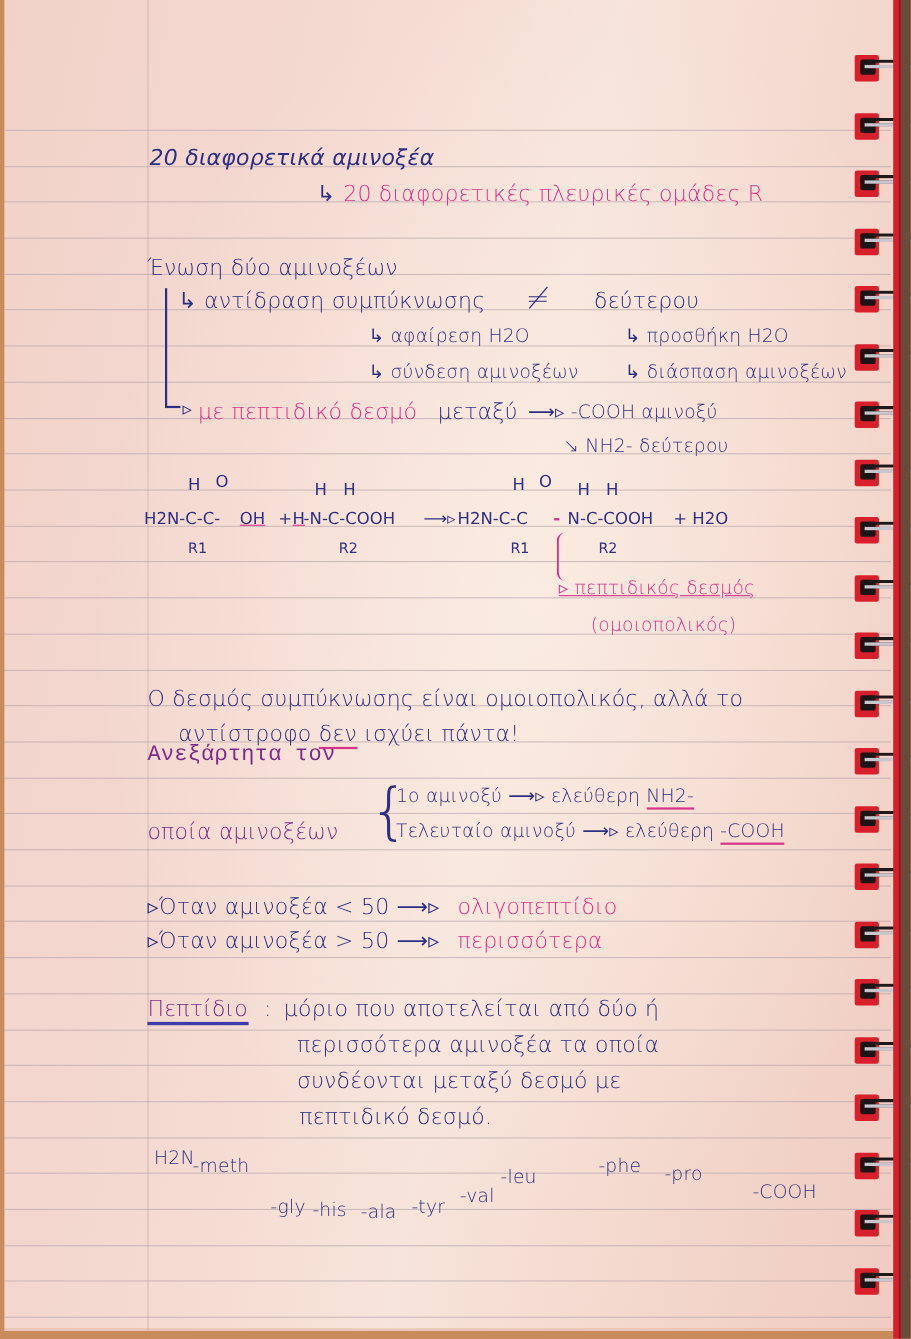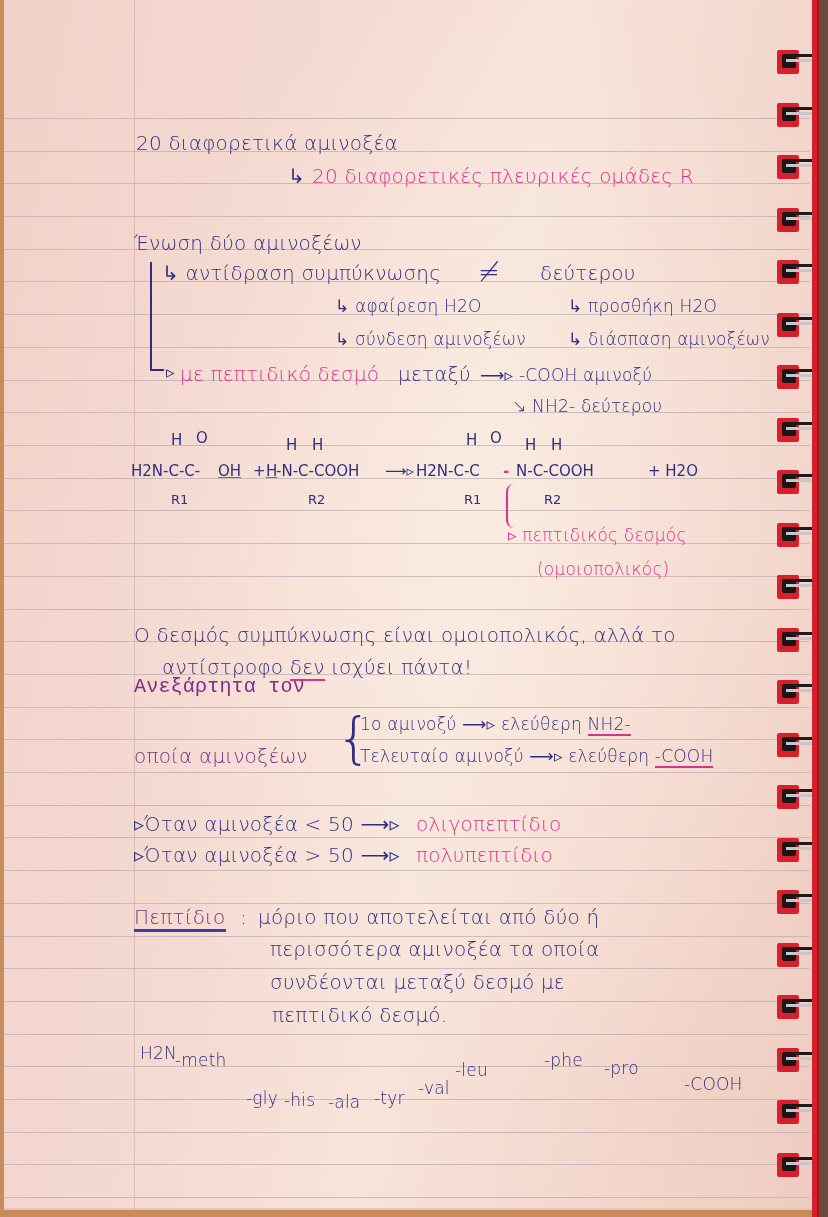--- a/index.html
+++ b/index.html
@@ -235,21 +235,21 @@
     <div class="coil2" style="top: 1109px;"></div>
     <div class="hole" style="top: 1153px;">
       <div class="in"></div>
     </div>
     <div class="coil" style="top: 1157px;"></div>
     <div class="coil2" style="top: 1162px;"></div>
   </div>
 <div class="binding"></div>
 <div class="binding-edge"></div>
 
-<div class="hw blue sz" style="left:136px;top:133px;">20 διαφορετικά αμινοξέα</div>
+<div class="hw blue sz" style="left:136px;top:133px;font-style:italic;">20 διαφορετικά αμινοξέα</div>
 <div class="hw blue sz" style="left:288px;top:166px;">↳</div>
 <div class="hw pink sz" style="left:312px;top:166px;">20 διαφορετικές πλευρικές ομάδες R</div>
 
 <div class="hw blue sz" style="left:134px;top:233px;">Ένωση δύο αμινοξέων</div>
 <div class="vline" style="left:150px;top:262px;height:108px;"></div>
 <div class="hline" style="left:150px;top:369px;width:14px;"></div>
 <div class="hw blue sz" style="left:162px;top:263px;">↳ αντίδραση συμπύκνωσης</div>
 <div class="hw blue" style="left:478px;top:259px;font-size:26px;">≠</div>
 <div class="hw blue sz" style="left:540px;top:263px;">δεύτερου</div>
 <div class="hw blue sm" style="left:335px;top:298px;">↳ αφαίρεση H2O</div>
@@ -279,45 +279,45 @@
 
 <div class="chem" style="left:466px;top:431px;">H</div>
 <div class="chem" style="left:490px;top:429px;">O</div>
 <div class="chem" style="left:525px;top:436px;">H</div>
 <div class="chem" style="left:551px;top:436px;">H</div>
 <div class="chem" style="left:416px;top:462px;">H2N-C-C</div>
 <div class="chem" style="left:503px;top:462px;color:#d6338c;font-weight:bold;">-</div>
 <div class="chem" style="left:516px;top:462px;">N-C-COOH</div>
 <div class="chem" style="left:464px;top:492px;font-size:13px;">R1</div>
 <div class="chem" style="left:544px;top:492px;font-size:13px;">R2</div>
-<div class="chem" style="left:648px;top:462px;">+ H2O</div>
+<div class="chem" style="left:612px;top:462px;">+ H2O</div>
 
 <div class="brace-pink" style="left:506px;top:484px;height:44px;"></div>
-<div class="hw pink sm" style="left:508px;top:527px;">▹ πεπτιδικός δεσμός</div>
+<div class="hw pink sm" style="left:508px;top:527px;text-decoration:underline;">▹ πεπτιδικός δεσμός</div>
 <div class="hw pink sm" style="left:537px;top:561px;">(ομοιοπολικός)</div>
 
 <div class="hw blue sz" style="left:134px;top:625px;">Ο δεσμός συμπύκνωσης είναι ομοιοπολικός, αλλά το</div>
 <div class="hw blue sz" style="left:162px;top:657px;">
   <span>αντίστροφο </span><span class="ul-pink">δεν</span><span> ισχύει πάντα!</span>
 </div>
 
 <div class="hw purple sz" style="left:134px;top:677px;font-family:Liberation Mono, monospace;">Ανεξάρτητα τον</div>
 <div class="hw purple sz" style="left:134px;top:746px;">οποία αμινοξέων</div>
 <div class="bigbrace" style="left:336px;top:710px;">{</div>
 <div class="hw blue sm" style="left:360px;top:716px;">
   <span>1ο αμινοξύ ⟶▹ ελεύθερη </span><span class="ul-pink">NH2-</span>
 </div>
 <div class="hw blue sm" style="left:360px;top:748px;">
   <span>Τελευταίο αμινοξύ ⟶▹ ελεύθερη </span><span class="ul-pink">-COOH</span>
 </div>
 
 <div class="hw blue sz" style="left:134px;top:814px;">▹Όταν αμινοξέα &lt; 50 ⟶▹</div>
 <div class="hw pink sz" style="left:416px;top:814px;">ολιγοπεπτίδιο</div>
 <div class="hw blue sz" style="left:134px;top:845px;">▹Όταν αμινοξέα &gt; 50 ⟶▹</div>
-<div class="hw pink sz" style="left:416px;top:845px;">πολυπεπτίδιο</div>
+<div class="hw pink sz" style="left:416px;top:845px;">περισσότερα</div>
 
 <div class="hw purple sz ul-blue" style="left:134px;top:907px;padding-bottom:2px;">Πεπτίδιο</div>
 <div class="hw blue sz" style="left:240px;top:907px;">:</div>
 <div class="hw blue sz" style="left:258px;top:907px;">μόριο που αποτελείται από δύο ή</div>
 <div class="hw blue sz" style="left:270px;top:939px;">περισσότερα αμινοξέα τα οποία</div>
 <div class="hw blue sz" style="left:270px;top:972px;">συνδέονται μεταξύ δεσμό με</div>
 <div class="hw blue sz" style="left:272px;top:1005px;">πεπτιδικό δεσμό.</div>
 
 <div class="hw blue sm" style="left:140px;top:1045px;">H2N</div>
 <div class="hw blue sm" style="left:175px;top:1052px;">-meth</div>

